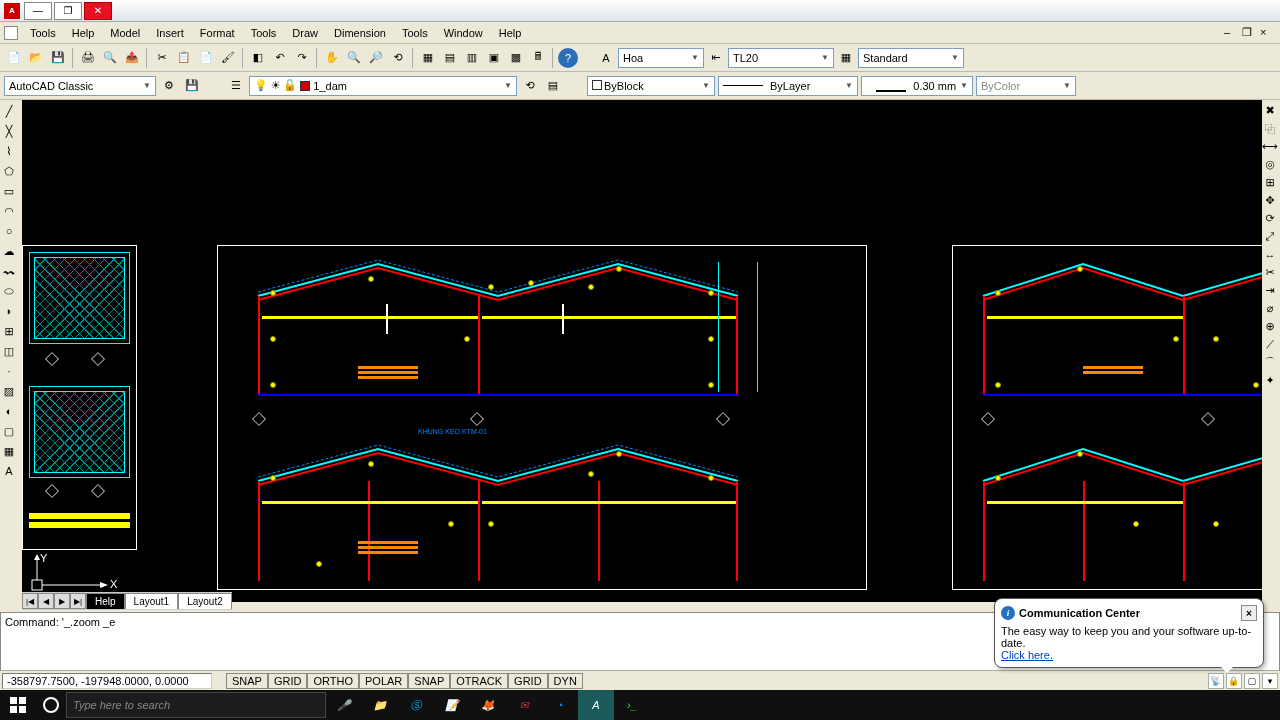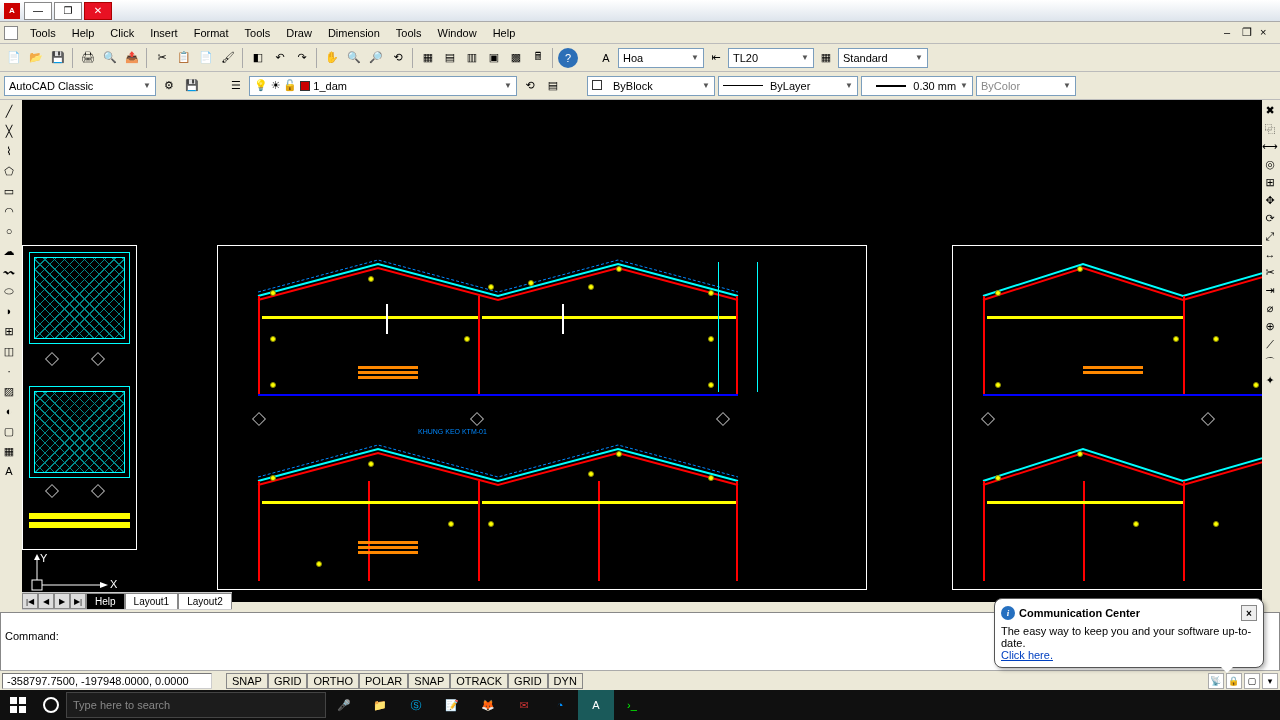--- a/index.html
+++ b/index.html
@@ -55,21 +55,21 @@
 .statusbar .tray .ic{width:16px;height:16px;border:1px solid #aaa;background:#fff;font-size:9px;display:flex;align-items:center;justify-content:center;}
 
 .comm-popup { position: absolute; right: 16px; bottom: 52px; width: 270px; background: #fff; border: 1px solid #555; border-radius: 8px; padding: 6px; box-shadow: 2px 2px 4px rgba(0,0,0,0.3); z-index:100; }
 .comm-popup .hdr { display: flex; align-items: center; gap: 4px; font-weight: bold; font-size:11px; }
 .comm-popup .hdr .info-ic{width:14px;height:14px;border-radius:50%;background:#2670c0;color:#fff;display:flex;align-items:center;justify-content:center;font-size:9px;font-style:italic;font-family:serif;}
 .comm-popup .hdr .close{margin-left:auto;width:16px;height:16px;border:1px solid #888;background:#eee;display:flex;align-items:center;justify-content:center;cursor:pointer;font-size:10px;}
 .comm-popup .body { margin-top: 4px; font-size: 11px; }
 .comm-popup .link { color: #0040c0; text-decoration: underline; cursor: pointer; }
 .comm-popup::after{content:"";position:absolute;right:30px;bottom:-12px;border:6px solid transparent;border-top-color:#fff;}
 
-.taskbar { position: absolute; left:0; right:0; bottom:0; height: 30px; background: #101010; display: flex; align-items: center; }
+.taskbar { position: absolute; left:0; right:0; bottom:0; height: 30px; background: #101010; display: flex; align-items: center; font-style: italic; }
 .taskbar .start { width: 36px; height: 30px; display:flex;align-items:center;justify-content:center; cursor:pointer;}
 .taskbar .start svg{width:16px;height:16px;}
 .taskbar .cortana{width:30px;height:30px;display:flex;align-items:center;justify-content:center;}
 .taskbar .cortana .ring{width:16px;height:16px;border:2px solid #fff;border-radius:50%;}
 .taskbar .search { width: 260px; height: 26px; background: #1c1c1c; border:1px solid #444; display: flex; align-items: center; padding: 0 6px; color: #888; gap:6px; }
 .taskbar .task-ic { width: 36px; height: 30px; display:flex;align-items:center;justify-content:center;cursor:pointer; }
 .taskbar .banner { margin-left:auto; height:30px; background: linear-gradient(#d4c100,#9e8e00); color:#000; font-weight:bold; font-size:16px; display:flex;align-items:center;padding:0 10px; font-family: Arial; }
 .taskbar .banner .red{color:#900;}
 
 .layer-swatch { display:inline-block;width:10px;height:10px;border:1px solid #333; }
@@ -84,21 +84,21 @@
     <div class="win-btn">—</div>
     <div class="win-btn">❐</div>
     <div class="win-btn close">✕</div>
   </div>
 </div>
 
 <div class="menubar">
   <span class="doc-icon"></span>
   <span class="mitem">Tools</span>
   <span class="mitem">Help</span>
-  <span class="mitem">Click</span>
+  <span class="mitem">Model</span>
   <span class="mitem">Insert</span>
   <span class="mitem">Format</span>
   <span class="mitem">Tools</span>
   <span class="mitem">Draw</span>
   <span class="mitem">Dimension</span>
   <span class="mitem">Tools</span>
   <span class="mitem">Window</span>
   <span class="mitem">Help</span>
   <div style="margin-left:auto;display:flex;gap:2px">
     <div class="win-btn" style="width:16px;height:14px">–</div>
@@ -138,26 +138,26 @@
   <div class="tb-btn">🖩</div>
   <div class="tb-sep"></div>
   <div class="tb-btn" style="color:#fff;background:#2c6fb7;border-radius:50%">?</div>
   <div style="width:14px"></div>
   <div class="tb-btn">A</div>
   <div class="tb-select" style="width:86px">
       <span>Hoa</span>
       <span class="arrow">▼</span>
     </div>
   <div class="tb-btn">⇤</div>
-  <div class="tb-select" style="width:86px">
+  <div class="tb-select" style="width:106px">
       <span>TL20</span>
       <span class="arrow">▼</span>
     </div>
   <div class="tb-btn">▦</div>
-  <div class="tb-select" style="width:90px">
+  <div class="tb-select" style="width:106px">
       <span>Standard</span>
       <span class="arrow">▼</span>
     </div>
 </div>
 
 <div class="toolbar2">
   <div class="tb-select" style="width:152px">
       <span>AutoCAD Classic</span>
       <span class="arrow">▼</span>
     </div>
@@ -172,35 +172,35 @@
       <span>🔓</span>
       <span class="layer-swatch" style="background:#c00"></span>
       <span>1_dam</span>
     </span>
       <span class="arrow">▼</span>
   </div>
   <div class="tb-btn">⟲</div>
   <div class="tb-btn">▤</div>
   <div style="width:18px"></div>
   <div class="tb-select" style="width:128px">
-    <span style="display:flex;align-items:flex-start;gap:11px">
+    <span style="display:flex;align-items:flex-start;gap:2px">
         <span class="layer-swatch" style="background:#fff"></span>
         <span>ByBlock</span>
       </span>
       <span class="arrow">▼</span>
   </div>
   <div class="tb-select" style="width:140px">
     <span style="display:flex;align-items:center;gap:3px">
         <span class="lw-line" style="width:40px;height:1px"></span>
         <span>ByLayer</span>
       </span>
       <span class="arrow">▼</span>
   </div>
   <div class="tb-select" style="width:112px;justify-content:flex-end">
-    <span style="display:flex;align-items:center;gap:3px">
+    <span style="display:flex;align-items:flex-end;gap:3px">
         <span class="lw-line" style="width:30px;height:2px"></span>
         <span>0.30 mm</span>
       </span>
       <span class="arrow">▼</span>
   </div>
   <div class="tb-select" style="width:100px;color:#888">
       <span>ByColor</span>
       <span class="arrow">▼</span>
     </div>
 </div>
@@ -392,22 +392,22 @@
   <div class="nav">|◀</div>
   <div class="nav">◀</div>
   <div class="nav">▶</div>
   <div class="nav">▶|</div>
   <div class="tab active">Help</div>
   <div class="tab">Layout1</div>
   <div class="tab">Layout2</div>
 </div>
 
 <div class="cmdline">
+  <div class="line">Command: '_.zoom _e</div>
   <div style="height:14px"></div>
-  <div class="line">Command:</div>
 </div>
 
 <div class="statusbar">
   <div class="coords">-358797.7500, -197948.0000, 0.0000</div>
   <div style="width:14px"></div>
   <div class="toggle">SNAP</div>
   <div class="toggle">GRID</div>
   <div class="toggle">ORTHO</div>
   <div class="toggle">POLAR</div>
   <div class="toggle">SNAP</div>

